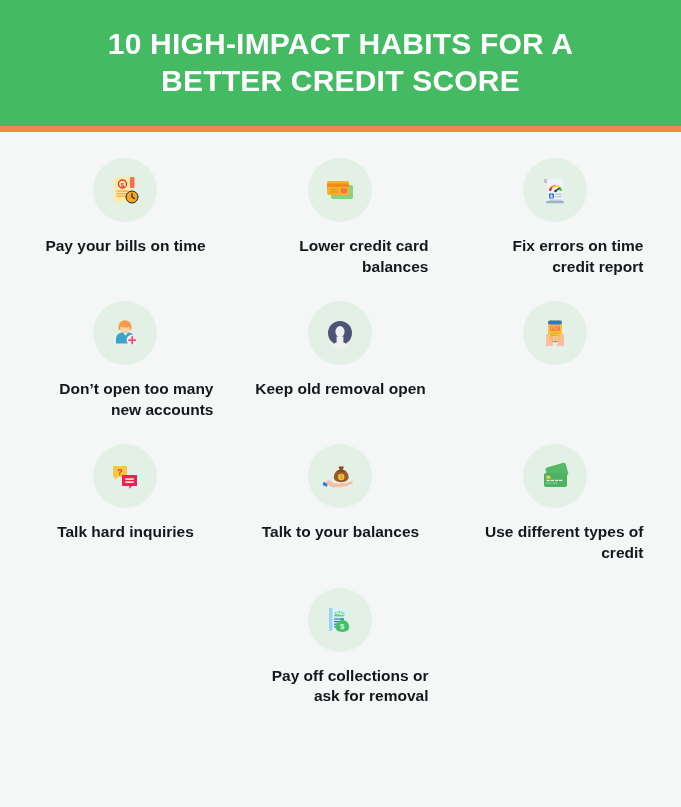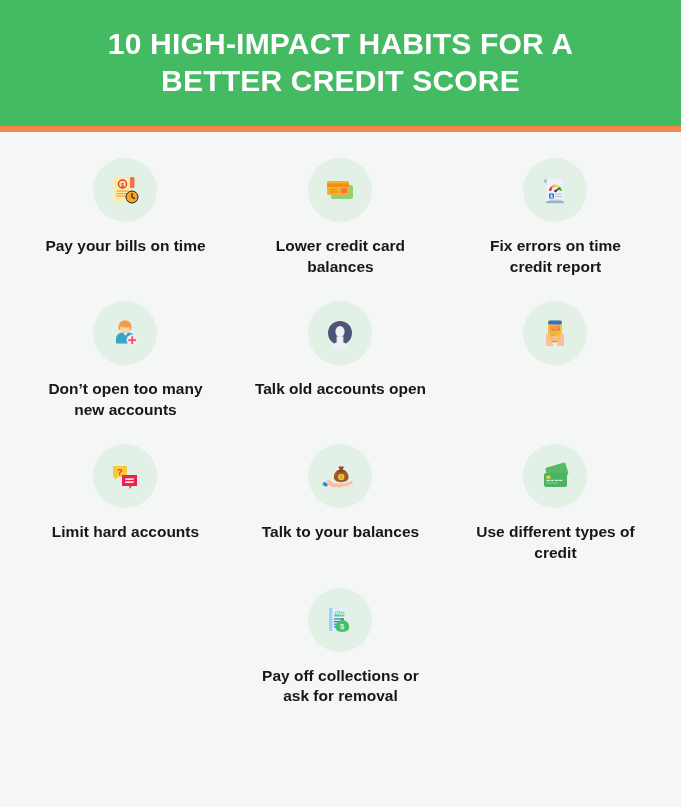--- a/index.html
+++ b/index.html
@@ -47,21 +47,21 @@
     display:flex; align-items:center; justify-content:center;
     margin-bottom:14px;
     flex:0 0 auto;
   }
   .icon-circle svg { display:block; }
 
   .cell-label {
     font-size:15.5px;
     font-weight:bold;
     color:#17171a;
-    text-align:center;
+    text-align:right;
     line-height:1.33;
     max-width:176px;
   }
 </style>
 </head>
 <body>
 
 <div class="page">
 
   <div class="header">
@@ -144,21 +144,21 @@
 
     <div class="cell">
       <div class="icon-circle">
         <svg width="40" height="40" viewBox="0 0 40 40">
           <circle cx="20" cy="20" r="12" fill="#4c5578"></circle>
           <path d="M20 28.5a8.5 8.5 0 0 1 7.6 4.7 12 12 0 0 1-15.2 0A8.5 8.5 0 0 1 20 28.5z" fill="#eef0f2"></path>
           <path d="M16.6 23.6h6.8v4.2a3.4 3.4 0 0 1-6.8 0z" fill="#eef0f2"></path>
           <ellipse cx="20" cy="18.6" rx="4.6" ry="5.6" fill="#eef0f2"></ellipse>
         </svg>
       </div>
-      <div class="cell-label">Talk old accounts open</div>
+      <div class="cell-label">Keep old removal open</div>
     </div>
 
     <div class="cell">
       <div class="icon-circle">
         <svg width="40" height="40" viewBox="0 0 40 40">
           <rect x="13" y="7.5" width="14" height="22" rx="2" fill="#f5c33a"></rect>
           <rect x="13" y="7.5" width="14" height="4" rx="2" fill="#2f74d0"></rect>
           <rect x="15" y="12.8" width="10" height="5" rx="0.8" fill="#f4714e"></rect>
           <text x="20" y="16.9" font-size="4.6" fill="#f5c33a" text-anchor="middle" font-family="'Liberation Sans',sans-serif" font-weight="bold">PAY</text>
           <rect x="15.5" y="19.4" width="9" height="1.2" fill="#e8a92b"></rect>
@@ -175,21 +175,21 @@
     <div class="cell">
       <div class="icon-circle">
         <svg width="40" height="40" viewBox="0 0 40 40">
           <path d="M8 10h14v11H13l-3.2 3v-3H8z" fill="#f5c93a"></path>
           <text x="15" y="18.6" font-size="9.5" fill="#e8372b" text-anchor="middle" font-family="'Liberation Sans',sans-serif" font-weight="bold">?</text>
           <path d="M17 19h15v11h-5l-2.6 3v-3H17z" fill="#ec1f63"></path>
           <rect x="20" y="22.3" width="9" height="1.6" rx="0.8" fill="#fde9a8"></rect>
           <rect x="20" y="25.3" width="9" height="1.6" rx="0.8" fill="#fde9a8"></rect>
         </svg>
       </div>
-      <div class="cell-label">Limit hard accounts</div>
+      <div class="cell-label">Talk hard inquiries</div>
     </div>
 
     <div class="cell">
       <div class="icon-circle">
         <svg width="40" height="40" viewBox="0 0 40 40">
           <path d="M18.4 10.5h5.6l-1.3 3.2h-3z" fill="#8a4a24"></path>
           <path d="M21.2 13.4c4.3 0 7.4 3.6 7.4 7.6 0 3.4-3.3 5.2-7.4 5.2s-7.4-1.8-7.4-5.2c0-4 3.1-7.6 7.4-7.6z" fill="#9c5a2c"></path>
           <path d="M16.6 15.6c1.3-1.4 2.9-2.2 4.6-2.2s3.3.8 4.6 2.2z" fill="#7b3f1e"></path>
           <circle cx="21.2" cy="21" r="3.2" fill="#f5c33a"></circle>
           <text x="21.2" y="23.3" font-size="4.6" fill="#c9901d" text-anchor="middle" font-family="'Liberation Sans',sans-serif" font-weight="bold">$</text>

